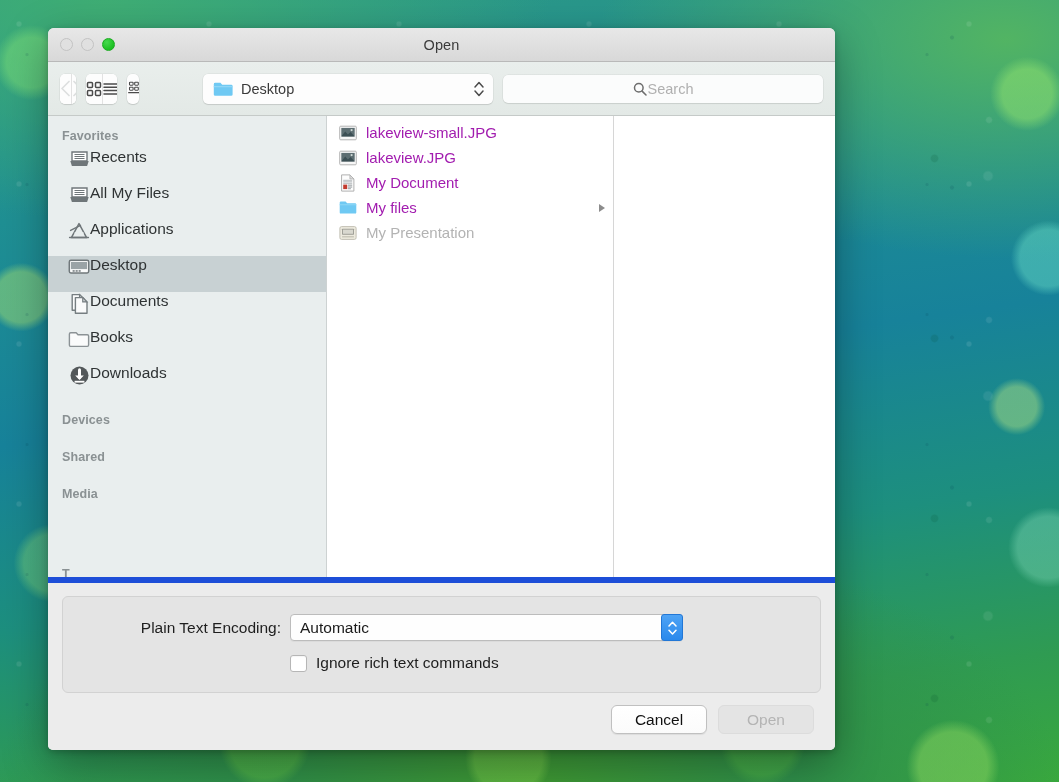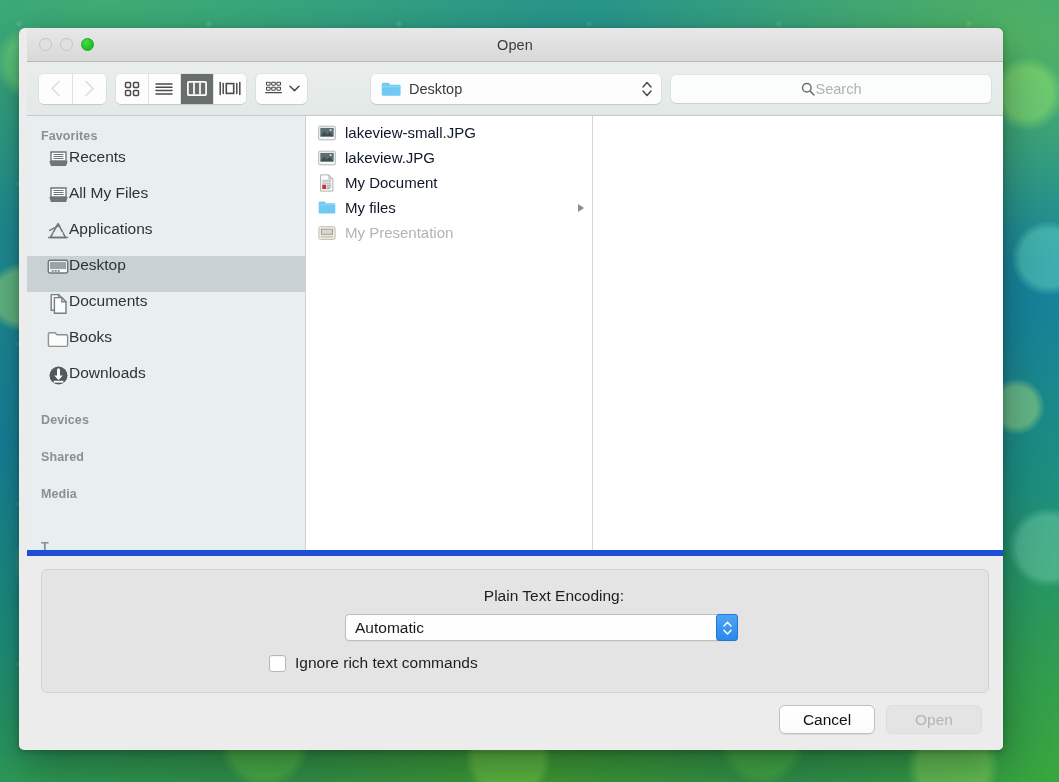--- a/index.html
+++ b/index.html
@@ -48,29 +48,28 @@
       radial-gradient(circle at 80% 80%, rgba(255,255,255,0.08) 0 1.4%, transparent 2.1%),
       radial-gradient(circle at 45% 88%, rgba(0,70,40,0.14) 0 1.6%, transparent 2.3%),
       radial-gradient(circle at 18% 42%, rgba(0,55,75,0.12) 0 0.8%, transparent 1.4%);
     background-size: 190px 160px, 230px 200px, 170px 150px, 260px 220px, 210px 180px, 150px 130px;
     pointer-events: none;
   }
 
   
   #open-dialog {
     position: absolute;
-    left: 19px;  top: 28px;
-    width: 984px; height: 722px;
+    left: 48px;  top: 28px;
+    width: 787px; height: 722px;
     background: #ececec;
     border-radius: 6px 6px 5px 5px;
     box-shadow: 0 14px 44px rgba(0,0,0,0.34), 0 2px 7px rgba(0,0,0,0.22);
     overflow: hidden;
     display: flex;
     flex-direction: column;
-    padding-left: 8px;
   }
 
   
   .titlebar {
     position: relative;
     height: 34px;
     flex: 0 0 34px;
     background: linear-gradient(to bottom, #e8e8e8 0%, #d8d8d8 100%);
     border-bottom: 1px solid #b9b9b9;
     display: flex;
@@ -240,21 +239,21 @@
   .file-row {
     display: flex;
     align-items: center;
     height: 25px;
     padding: 0 8px 0 12px;
     gap: 9px;
     position: relative;
   }
   .file-name {
     font-size: 15px;
-    color: #0f172a;
+    color: #a21caf;
     white-space: nowrap;
   }
   .file-row.dimmed .file-name { color: #b3b3b3; }
   .disclosure {
     margin-left: auto;
     width: 0; height: 0;
     border-left: 6px solid #8c8c8c;
     border-top: 4.5px solid transparent;
     border-bottom: 4.5px solid transparent;
   }
@@ -270,21 +269,20 @@
     background: #e4e4e4;
     border: 1px solid #d2d2d2;
     border-radius: 6px;
     padding: 17px 0 20px 0;
   }
   .encoding-row {
     display: flex;
     align-items: center;
     gap: 9px;
     padding-left: 53px;
-    flex-direction: column;
   }
   .encoding-label {
     font-size: 15.5px;
     color: #1e1e1e;
     text-align: right;
     width: 165px;
   }
   .select {
     width: 393px;
     height: 27px;

